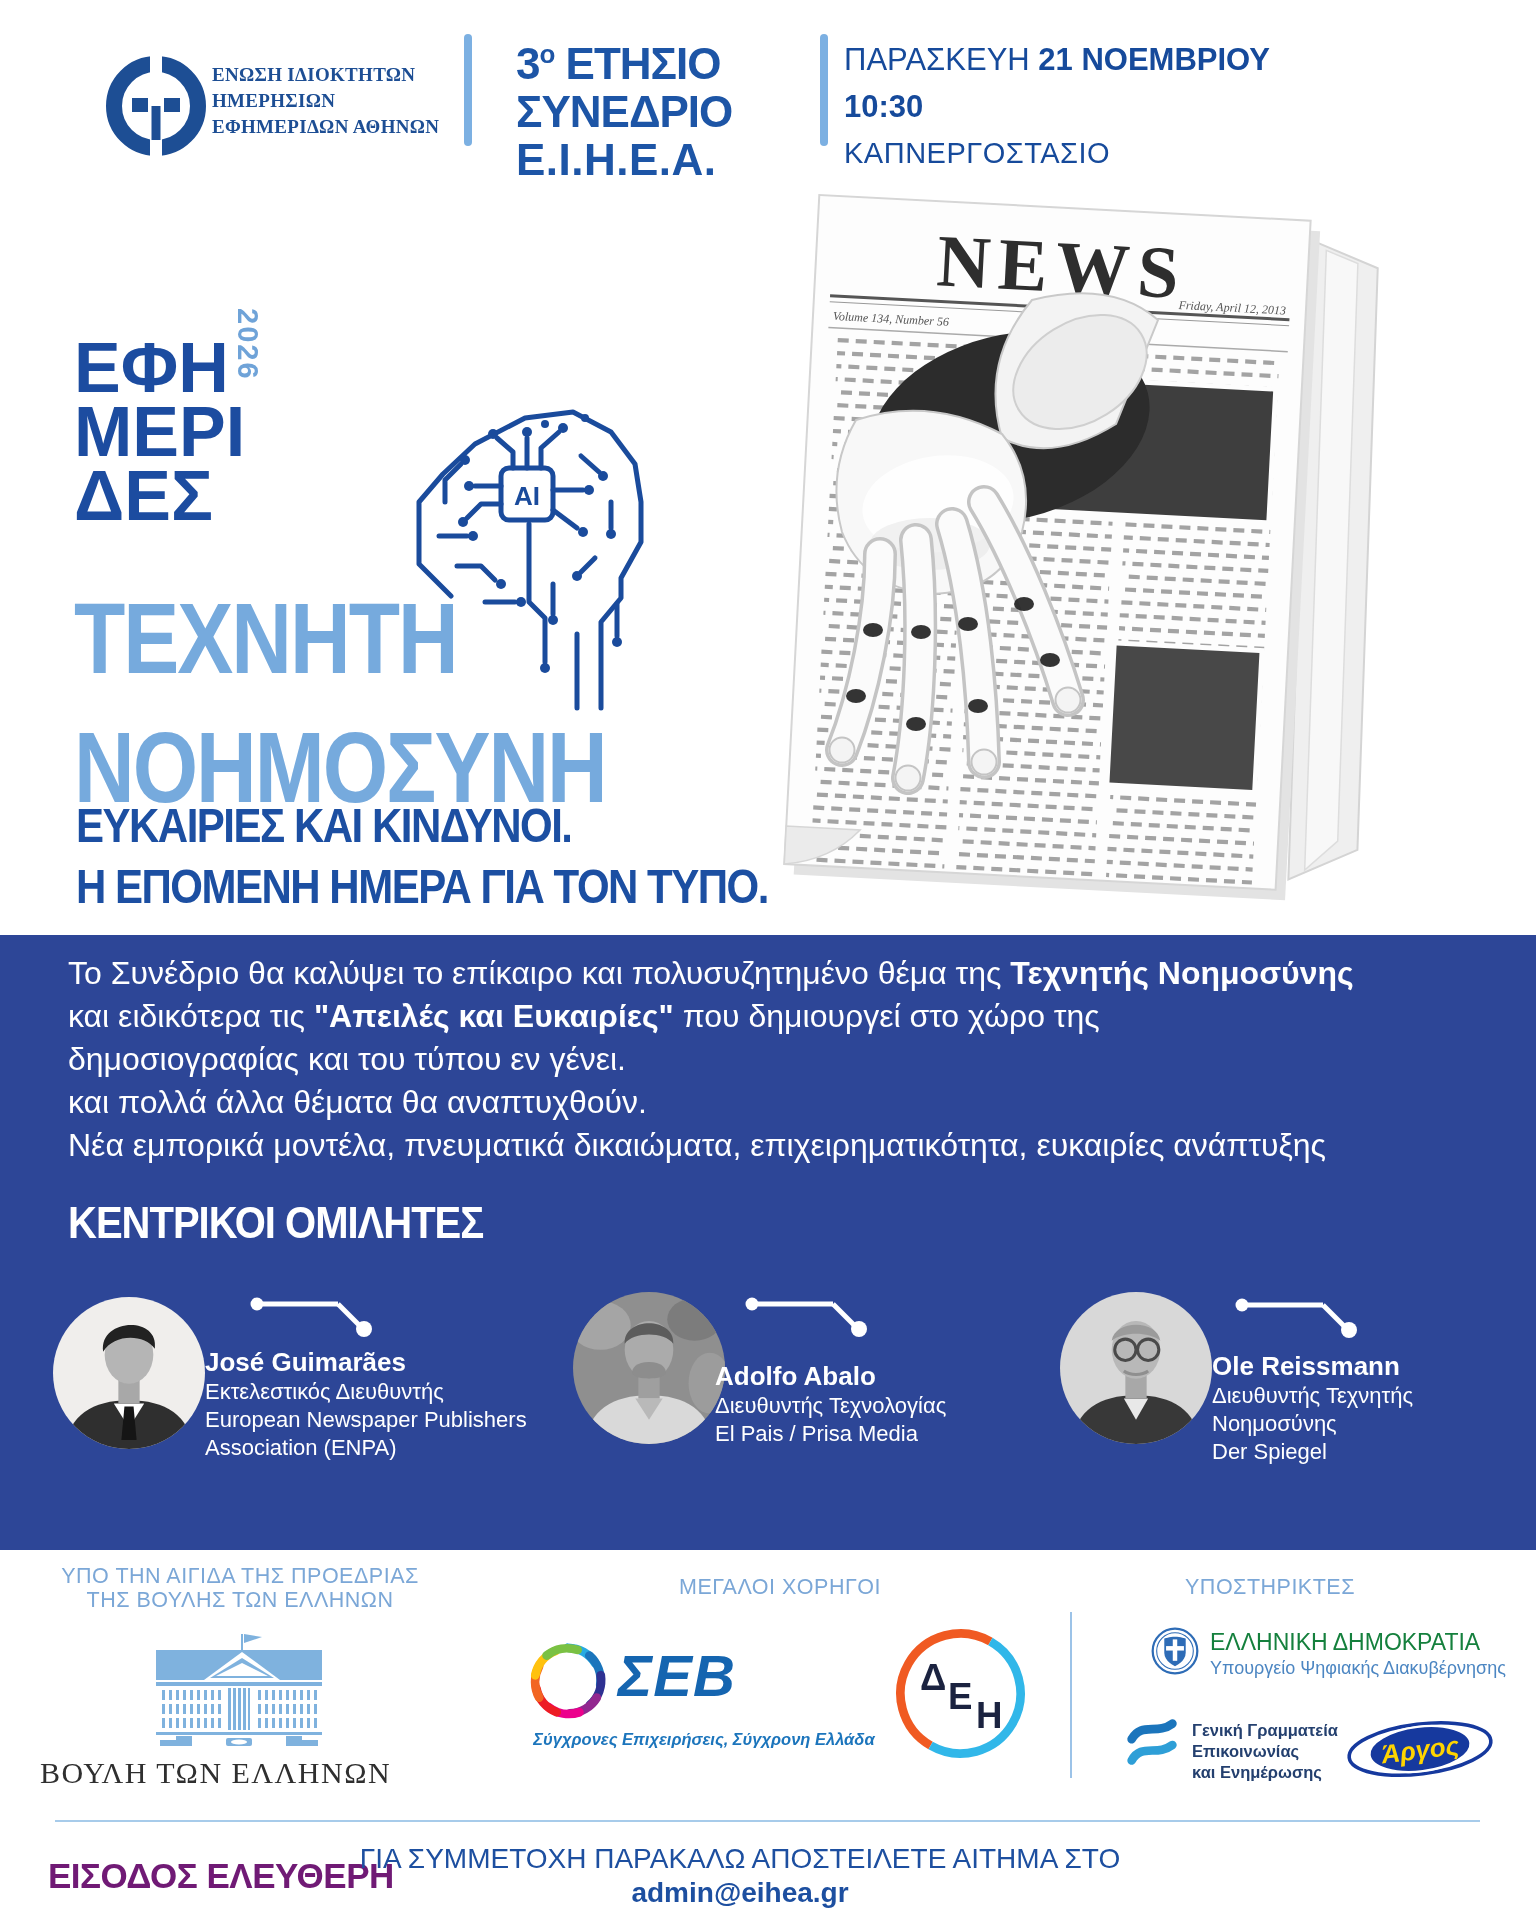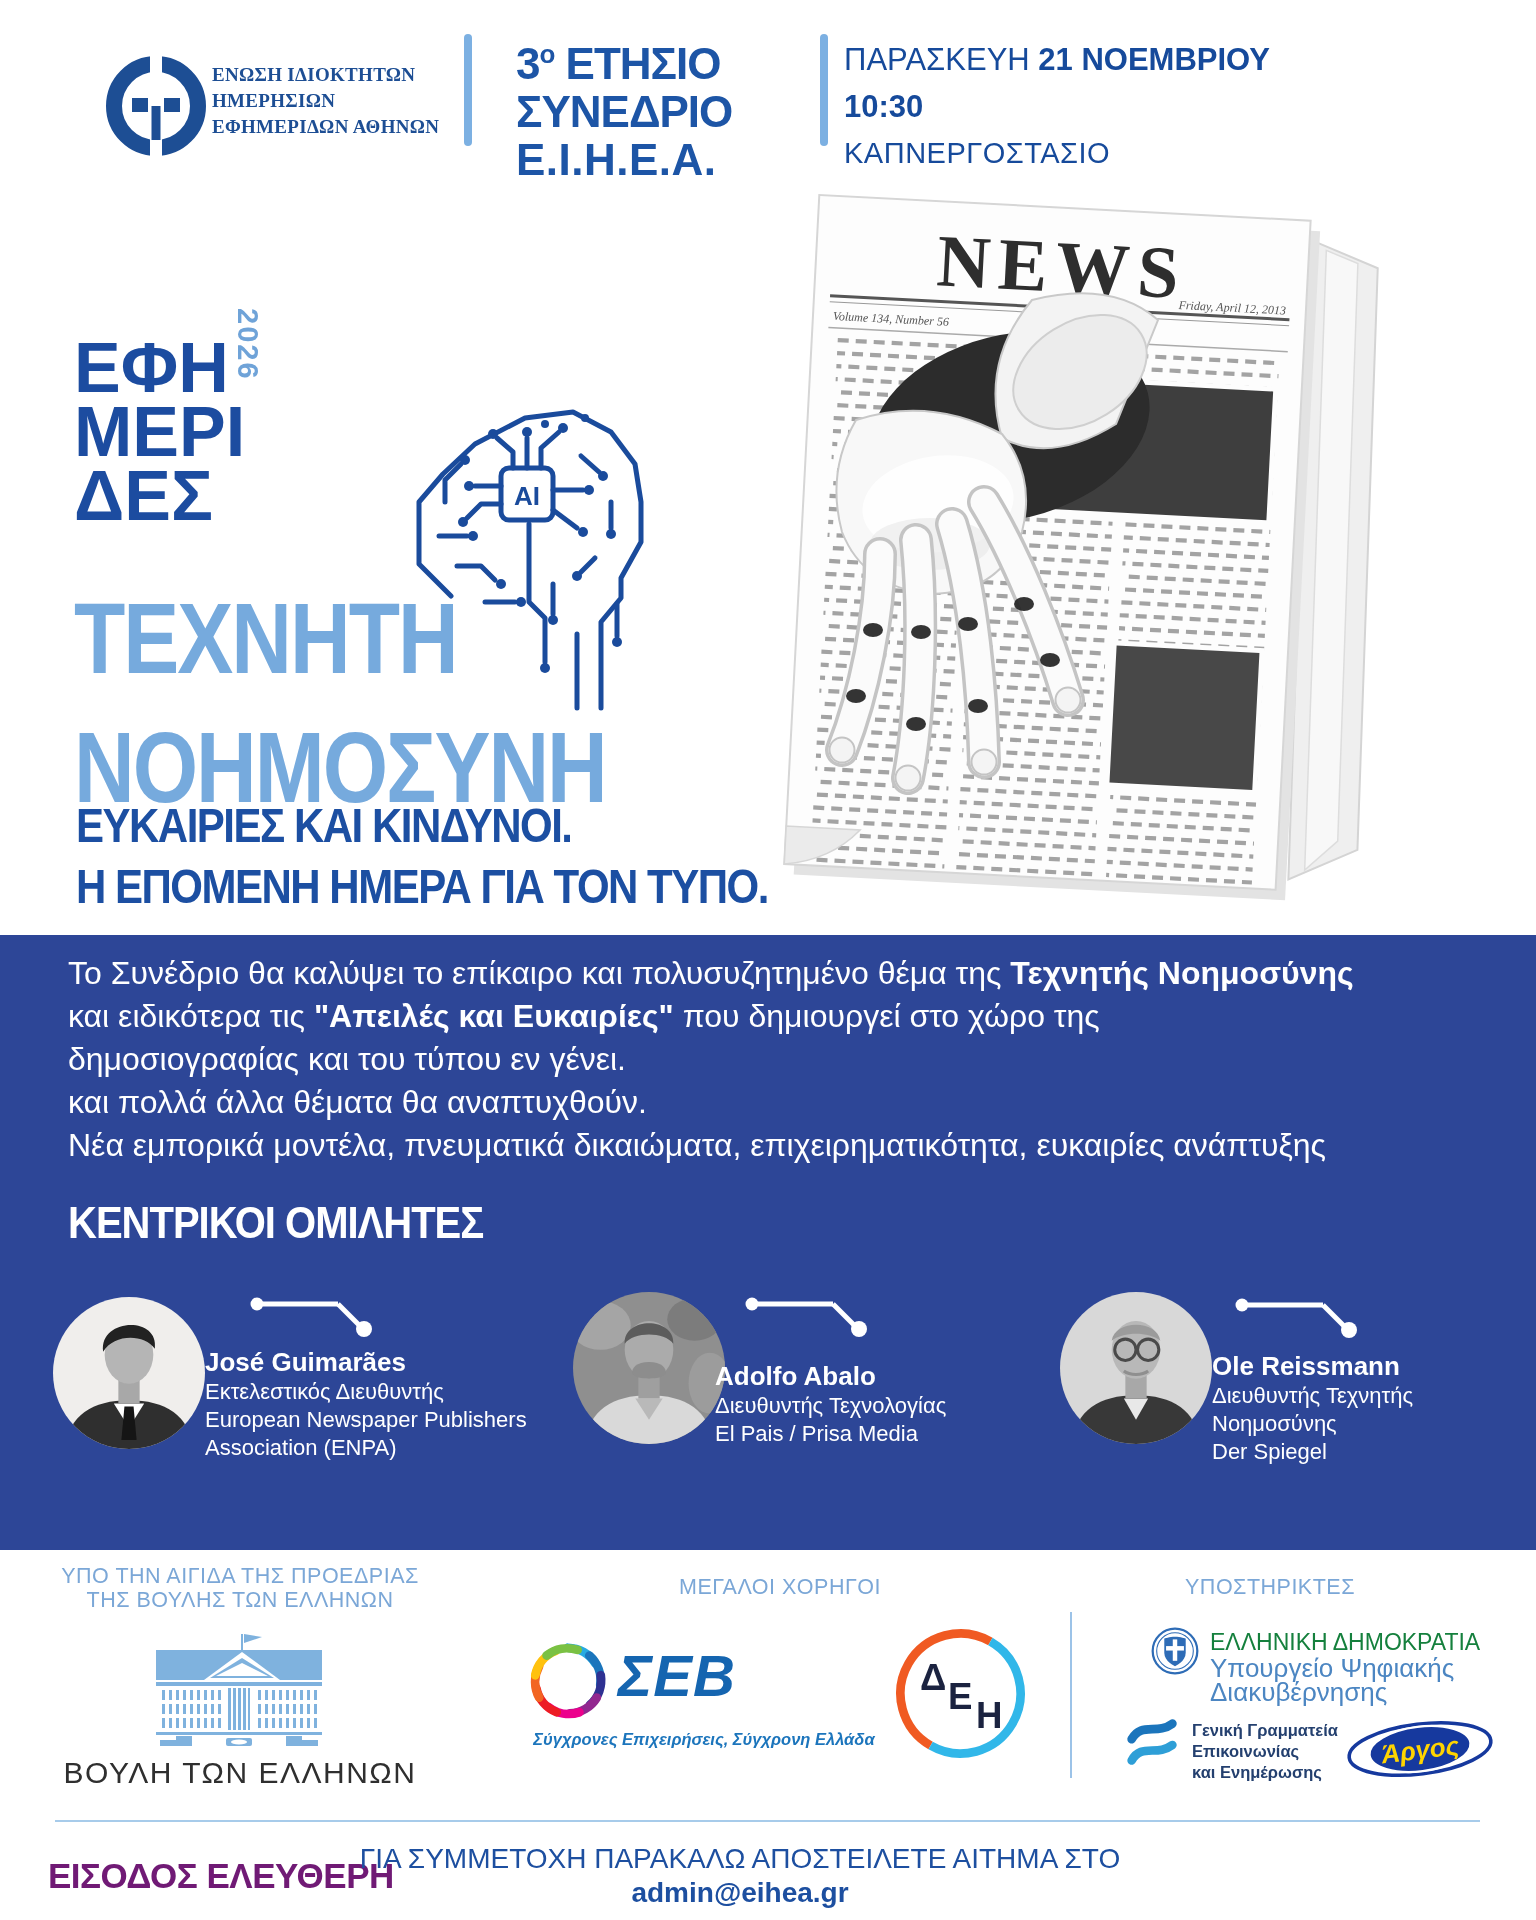--- a/index.html
+++ b/index.html
@@ -56,34 +56,34 @@
   .speaker-text .line{font-size:22px;line-height:28px;font-weight:400}
   #spk1{left:205px;top:1346px}
   #spk2{left:715px;top:1360px;width:320px}
   #spk3{left:1212px;top:1350px}
 
   
   .colhead{color:#7BA7D7;font-size:21.5px;line-height:24px;font-weight:500;
            letter-spacing:.5px;text-align:center}
   #patron-head{left:40px;top:1564px;width:400px}
   #parliament{left:150px;top:1632px;width:178px;height:116px}
-  #parliament-label{left:40px;top:1756px;width:400px;text-align:center;
-                    font-family:Liberation Sans, sans-serif;font-size:30px;color:#2F2F2F;letter-spacing:1.5px}
+  #parliament-label{left:40px;top:1756px;width:400px;text-align:left;
+                    font-family:Liberation Serif, serif;font-size:30px;color:#2F2F2F;letter-spacing:1.5px}
   #sponsors-head{left:560px;top:1575px;width:440px}
   #sev-swirl{left:525px;top:1638px;width:86px;height:86px}
   #sev-name{left:618px;top:1642px;color:#1565B0;font-size:58px;font-weight:800;font-style:italic;letter-spacing:1px}
   #sev-tagline{left:518px;top:1730px;width:372px;text-align:center;color:#1C75BC;
                font-size:16.5px;font-style:italic;font-weight:700}
   #dei-logo{left:893px;top:1626px;width:135px;height:135px}
   #vdiv3{left:1070px;top:1612px;width:2px;height:166px;background:#9CC3E8}
   #supporters-head{left:1150px;top:1575px;width:240px}
   #ministry-emblem{left:1150px;top:1626px;width:50px;height:50px}
   #ministry-text{left:1210px;top:1628px}
   #ministry-text .l1{color:#15803d;font-weight:400;font-size:23px;line-height:28px}
-  #ministry-text .l2{color:#4C86C2;font-size:26px;line-height:24px}
+  #ministry-text .l2{color:#4C86C2;font-size:18px;line-height:24px}
   #gg-logo{left:1122px;top:1714px;width:62px;height:62px}
   #gg-text{left:1192px;top:1720px;color:#24406F;font-size:16.5px;line-height:21px;font-weight:600}
   #argos-logo{left:1340px;top:1708px;width:160px;height:82px}
 
   
   #footer-rule{left:55px;top:1820px;width:1425px;height:2px;background:#A7CBEA}
   #free-entry{left:48px;top:1856px;color:#701a75;font-weight:800;font-size:35px;letter-spacing:-.5px}
   #rsvp{left:310px;top:1842px;width:860px;text-align:center;color:#1D4FA0}
   #rsvp .l1{font-size:28px;line-height:34px;font-weight:500}
   #rsvp .l1 .email{font-weight:800;cursor:pointer}

